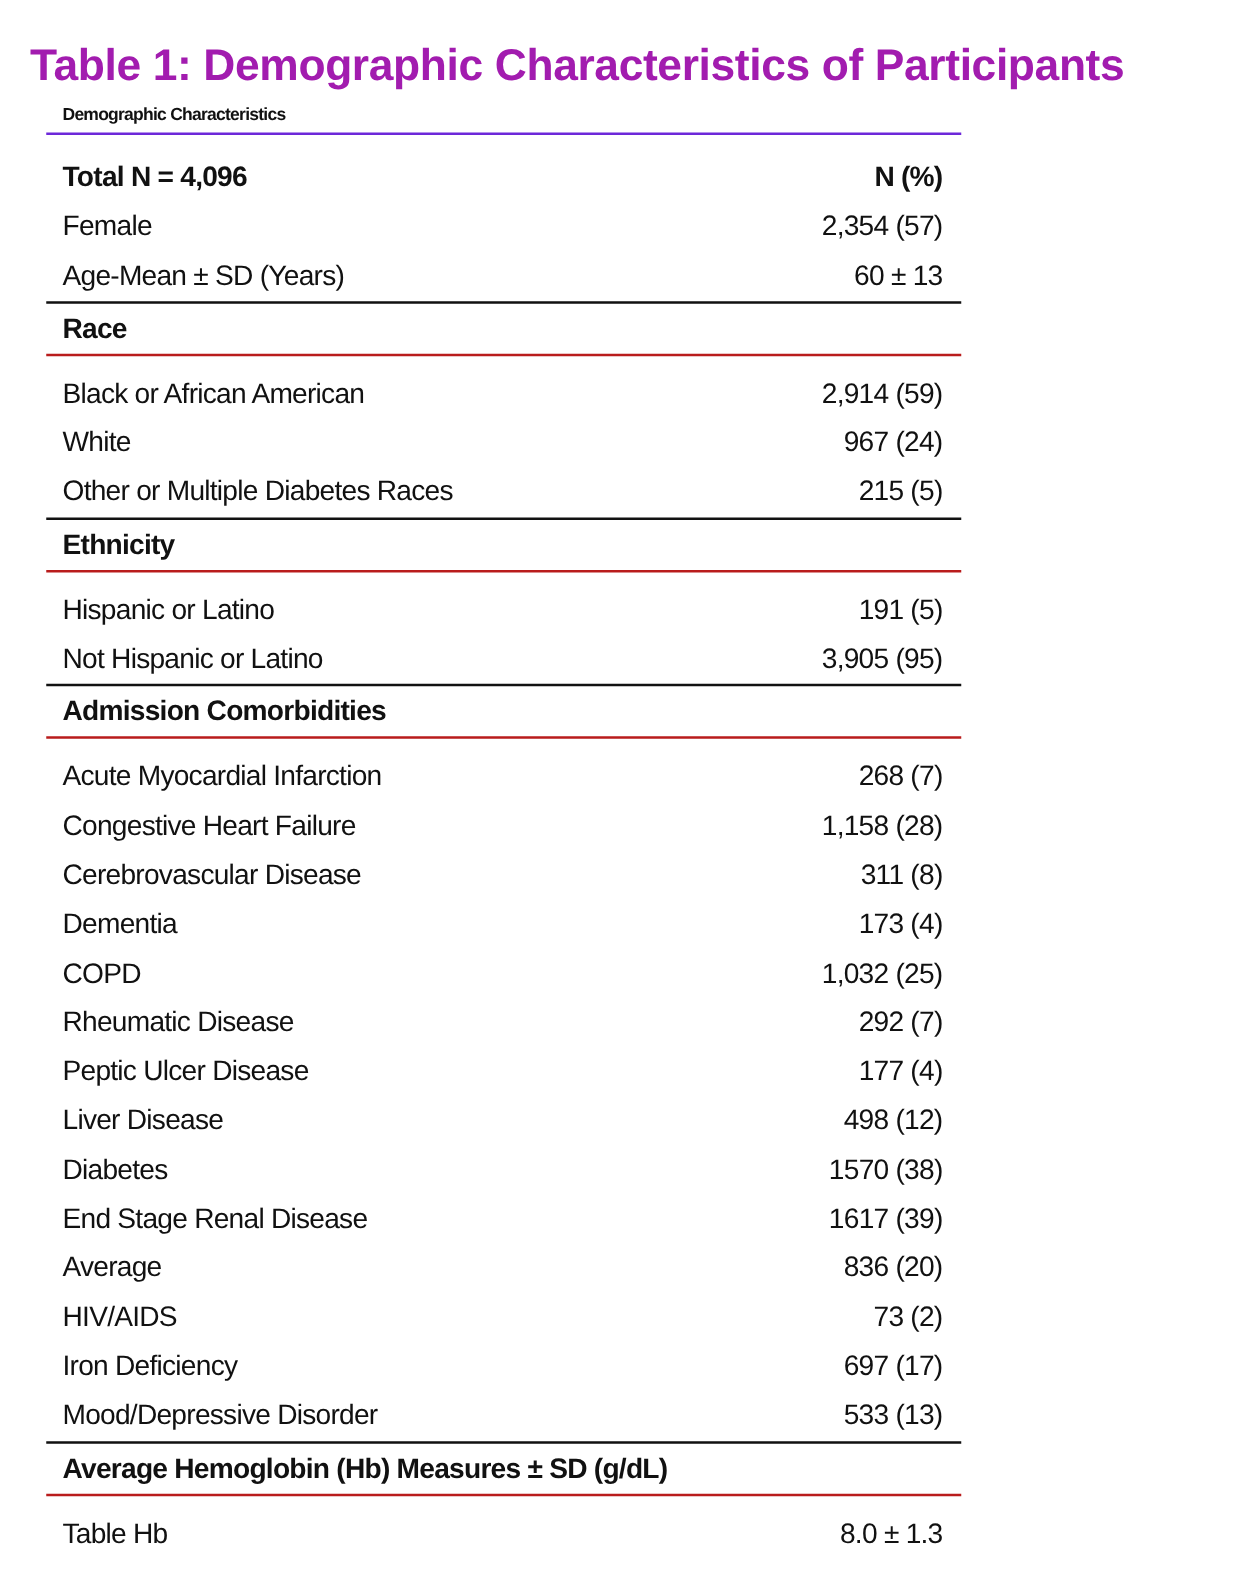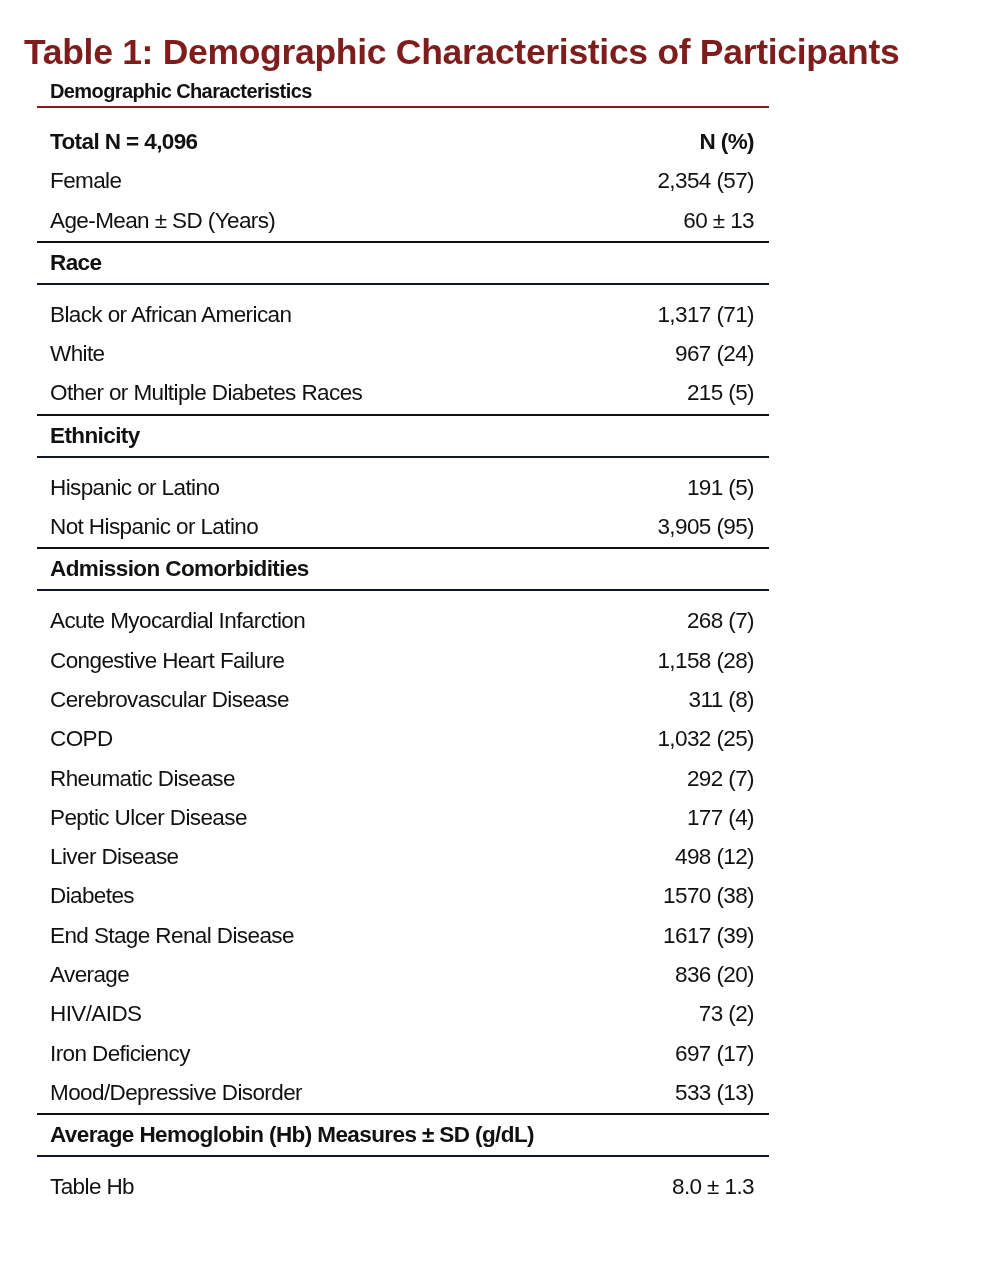--- a/index.html
+++ b/index.html
@@ -16,57 +16,57 @@
   }
   .title {
     position: absolute;
     left: 24px;
     top: 32px;
     font-family: "Liberation Sans", sans-serif;
     font-weight: bold;
     font-size: 35.5px;
     letter-spacing: -0.3px;
     white-space: nowrap;
-    color: #7f1d1d;
+    color: #a21caf;
   }
   .table {
     position: absolute;
     left: 37px;
     top: 76px;
     width: 732px;
     font-family: "Liberation Sans", sans-serif;
     font-size: 22.5px;
     letter-spacing: -0.6px;
   }
   .caption {
     font-weight: bold;
     height: 30px;
     line-height: 30px;
     padding-left: 13px;
-    border-bottom: 2px solid #7f1d1d;
-    font-size: 20px;
+    border-bottom: 2px solid #6d28d9;
+    font-size: 14px;
   }
   .row {
     display: flex;
     justify-content: space-between;
     align-items: center;
     padding: 0 15px 0 13px;
     height: 39.3px;
     line-height: 39.3px;
   }
   .row.first { margin-top: 4px; }
   .row .label { white-space: nowrap; }
   .row .value { white-space: nowrap; text-align: right; }
   .row.bold .label, .row.bold .value { font-weight: bold; }
   .section-head {
     font-weight: bold;
     height: 40px;
     line-height: 40px;
     padding-left: 13px;
-    border-bottom: 2px solid #0f172a;
+    border-bottom: 2px solid #b91c1c;
     white-space: nowrap;
   }
   .group {
     padding-top: 10px;
     padding-bottom: 1px;
   }
   .group.with-border {
     border-bottom: 2px solid #111;
   }
 </style>
@@ -90,21 +90,21 @@
     <div class="row">
       <span class="label">Age-Mean ± SD (Years)</span>
       <span class="value">60 ± 13</span>
     </div>
   </div>
 
   <div class="section-head">Race</div>
   <div class="group with-border">
     <div class="row">
       <span class="label">Black or African American</span>
-      <span class="value">1,317 (71)</span>
+      <span class="value">2,914 (59)</span>
     </div>
     <div class="row">
       <span class="label">White</span>
       <span class="value">967 (24)</span>
     </div>
     <div class="row">
       <span class="label">Other or Multiple Diabetes Races</span>
       <span class="value">215 (5)</span>
     </div>
   </div>
@@ -127,20 +127,24 @@
       <span class="label">Acute Myocardial Infarction</span>
       <span class="value">268 (7)</span>
     </div>
     <div class="row">
       <span class="label">Congestive Heart Failure</span>
       <span class="value">1,158 (28)</span>
     </div>
     <div class="row">
       <span class="label">Cerebrovascular Disease</span>
       <span class="value">311 (8)</span>
+    </div>
+    <div class="row">
+      <span class="label">Dementia</span>
+      <span class="value">173 (4)</span>
     </div>
     <div class="row">
       <span class="label">COPD</span>
       <span class="value">1,032 (25)</span>
     </div>
     <div class="row">
       <span class="label">Rheumatic Disease</span>
       <span class="value">292 (7)</span>
     </div>
     <div class="row">

